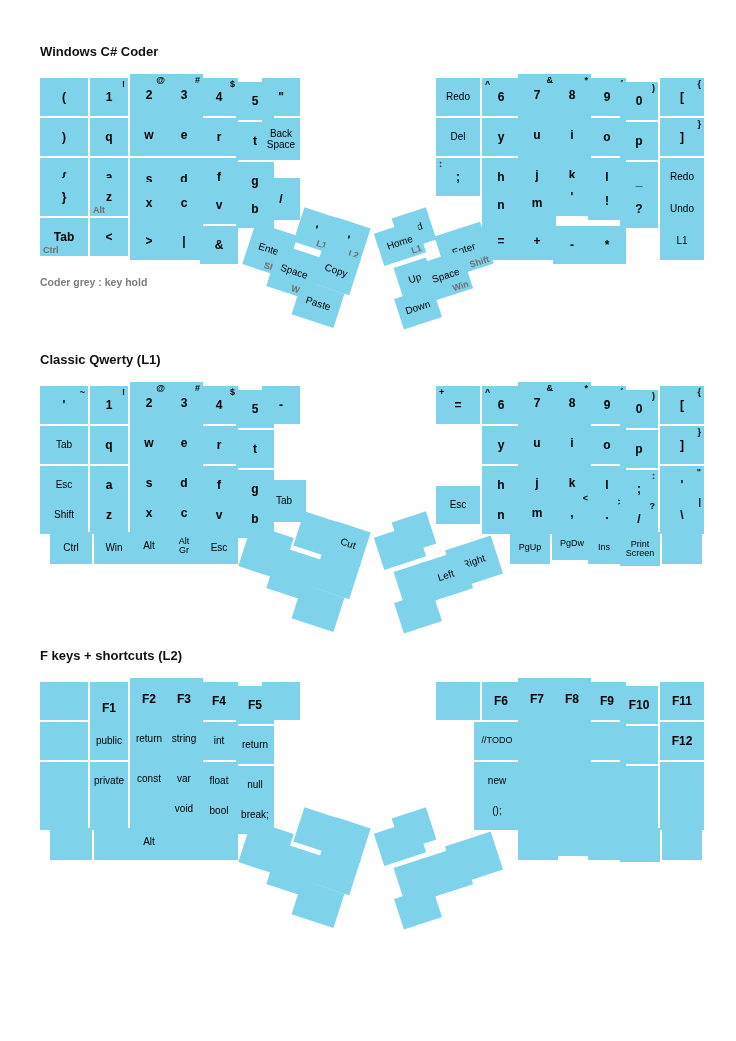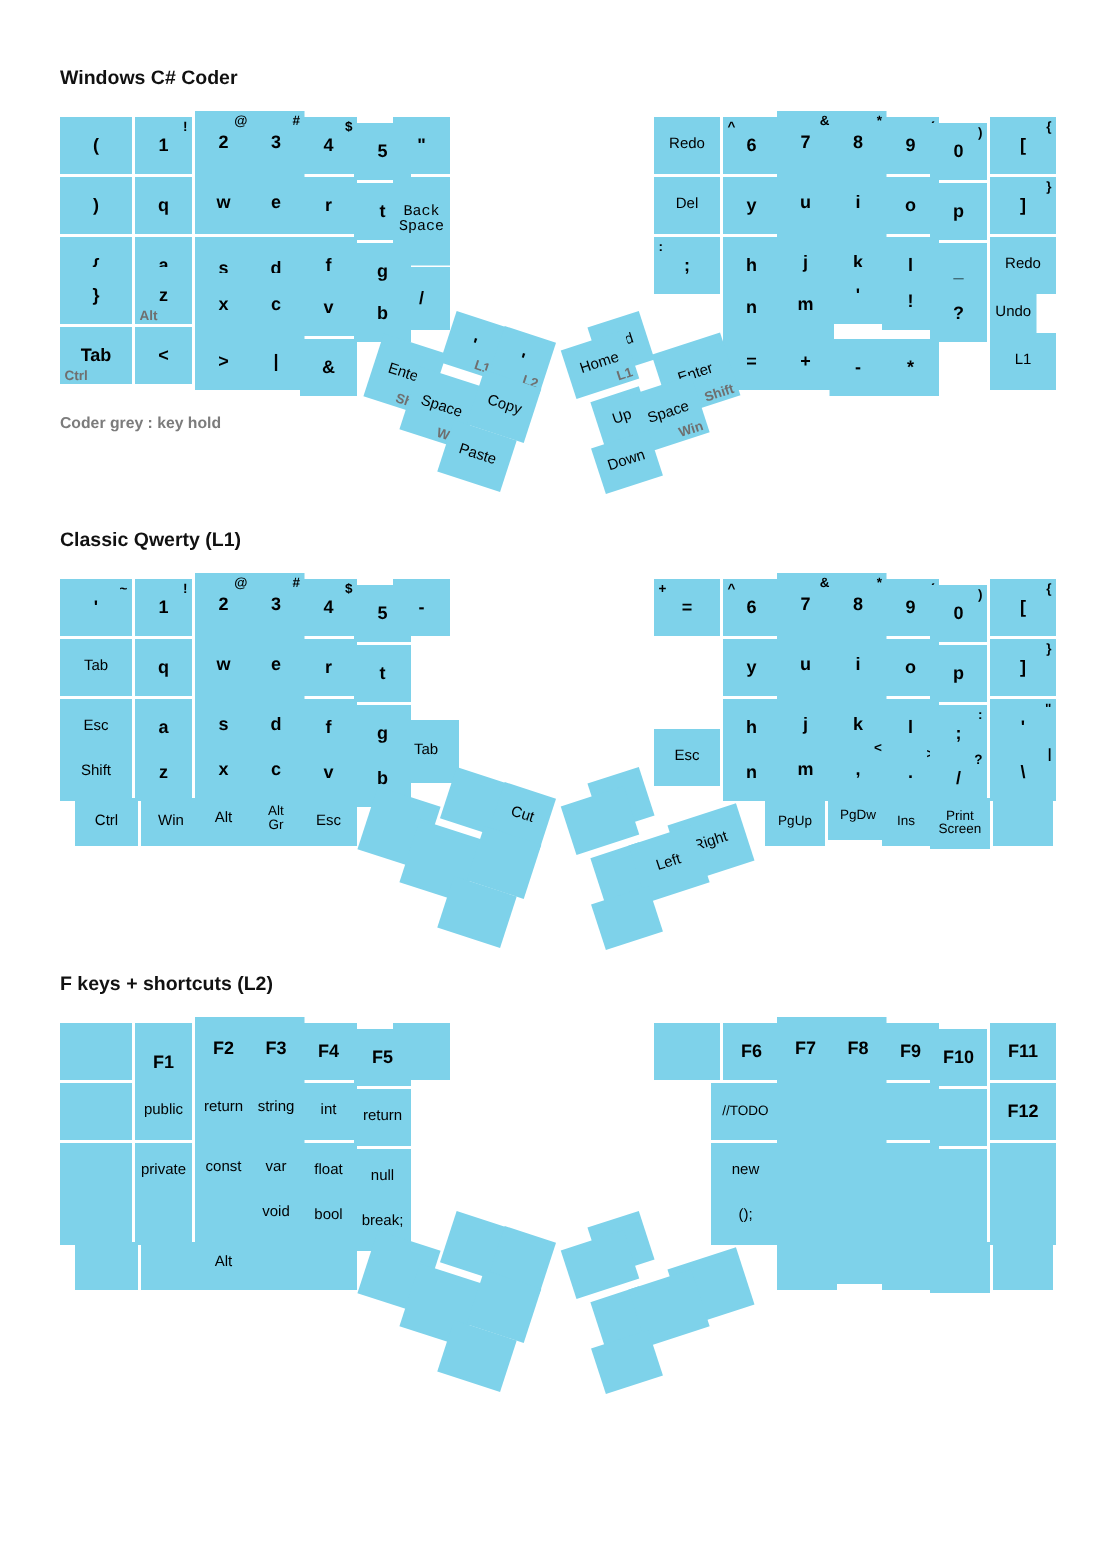--- a/index.html
+++ b/index.html
@@ -127,21 +127,21 @@
     </div>
     <div class="key" style="left: 165px; top: 114px; width: 38px; height: 42px;">
       <span class="main">e</span>
     </div>
     <div class="key" style="left: 200px; top: 118px; width: 38px; height: 38px;">
       <span class="main">r</span>
     </div>
     <div class="key" style="left: 236px; top: 122px; width: 38px; height: 38px;">
       <span class="main">t</span>
     </div>
-    <div class="key small two-line" style="left: 262px; top: 118px; width: 38px; height: 59px; font-family: Liberation Mono, monospace;">
+    <div class="key small two-line" style="left: 262px; top: 118px; width: 38px; height: 42px;">
       <span class="main">Back<br>Space</span>
     </div>
     <div class="key" style="left: 40px; top: 158px; width: 48px; height: 38px;">
       <span class="main">{</span>
     </div>
     <div class="key" style="left: 90px; top: 158px; width: 38px; height: 38px;">
       <span class="main">a</span>
     </div>
     <div class="key" style="left: 130px; top: 158px; width: 38px; height: 42px;">
       <span class="main">s</span>
@@ -272,21 +272,21 @@
     </div>
     <div class="key" style="left: 553px; top: 178px; width: 38px; height: 38px;">
       <span class="main">'</span>
     </div>
     <div class="key" style="left: 588px; top: 182px; width: 38px; height: 38px;">
       <span class="main">!</span>
     </div>
     <div class="key" style="left: 620px; top: 190px; width: 38px; height: 38px;">
       <span class="main">?</span>
     </div>
-    <div class="key small" style="left: 660px; top: 190px; width: 31px; height: 38px;">
+    <div class="key small" style="left: 660px; top: 190px; width: 44px; height: 38px;">
       <span class="main">Undo</span>
     </div>
     <div class="key" style="left: 482px; top: 222px; width: 38px; height: 38px;">
       <span class="main">=</span>
     </div>
     <div class="key" style="left: 518px; top: 222px; width: 38px; height: 38px;">
       <span class="main">+</span>
     </div>
     <div class="key" style="left: 553px; top: 226px; width: 38px; height: 38px;">
       <span class="main">-</span>

